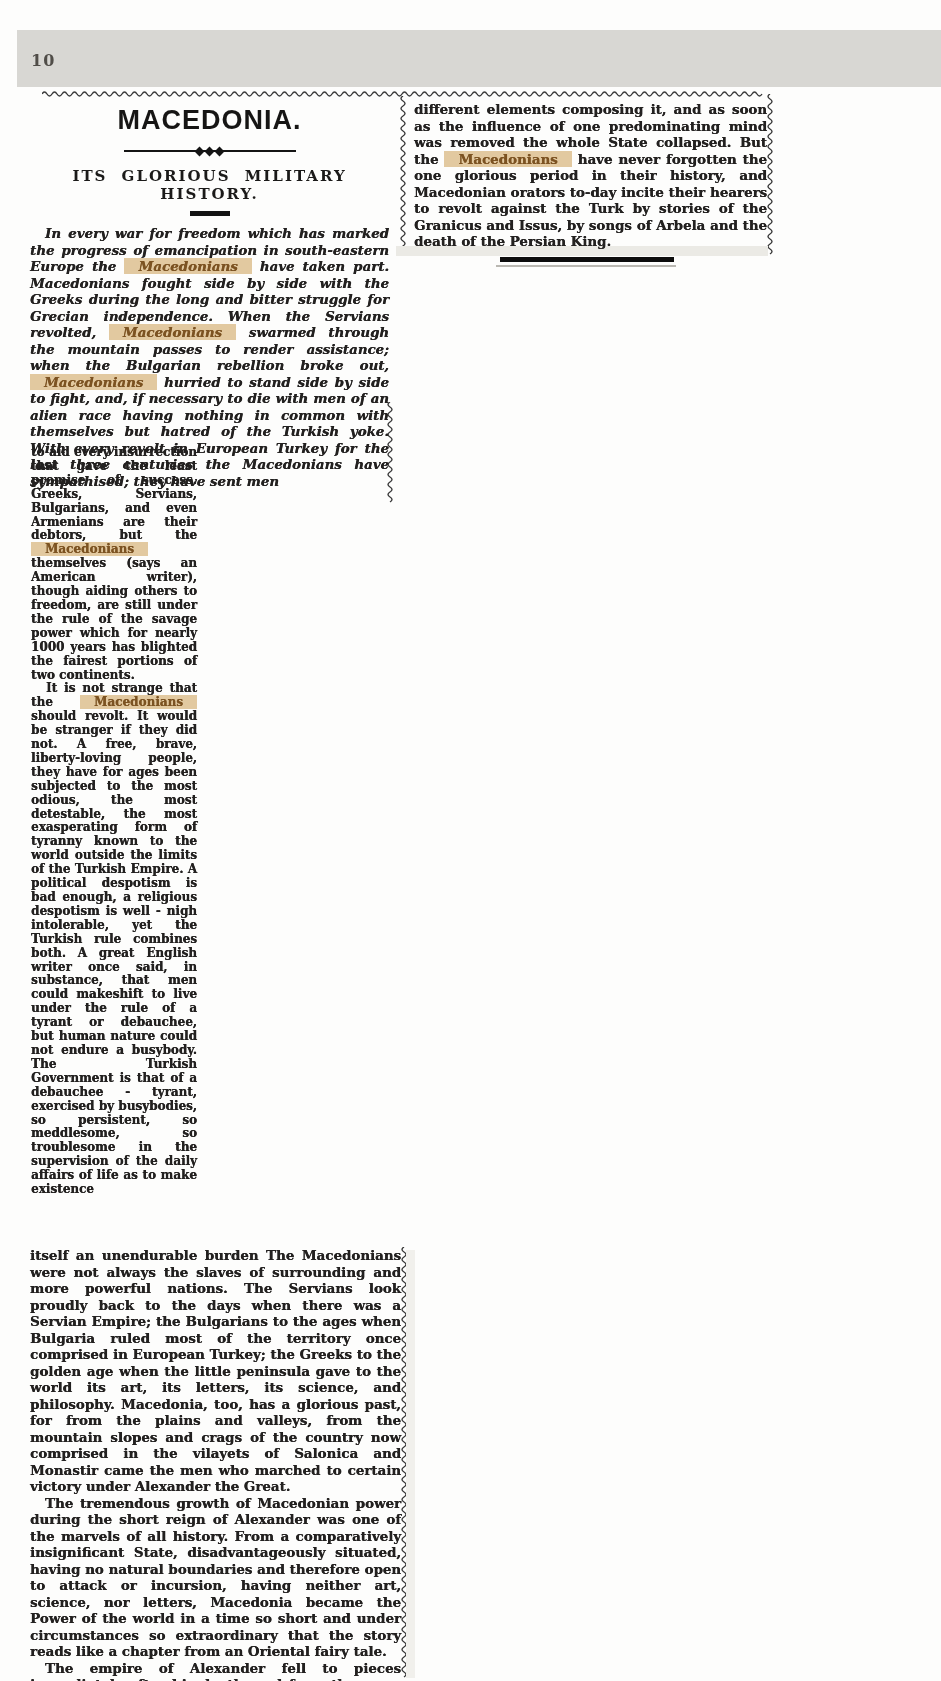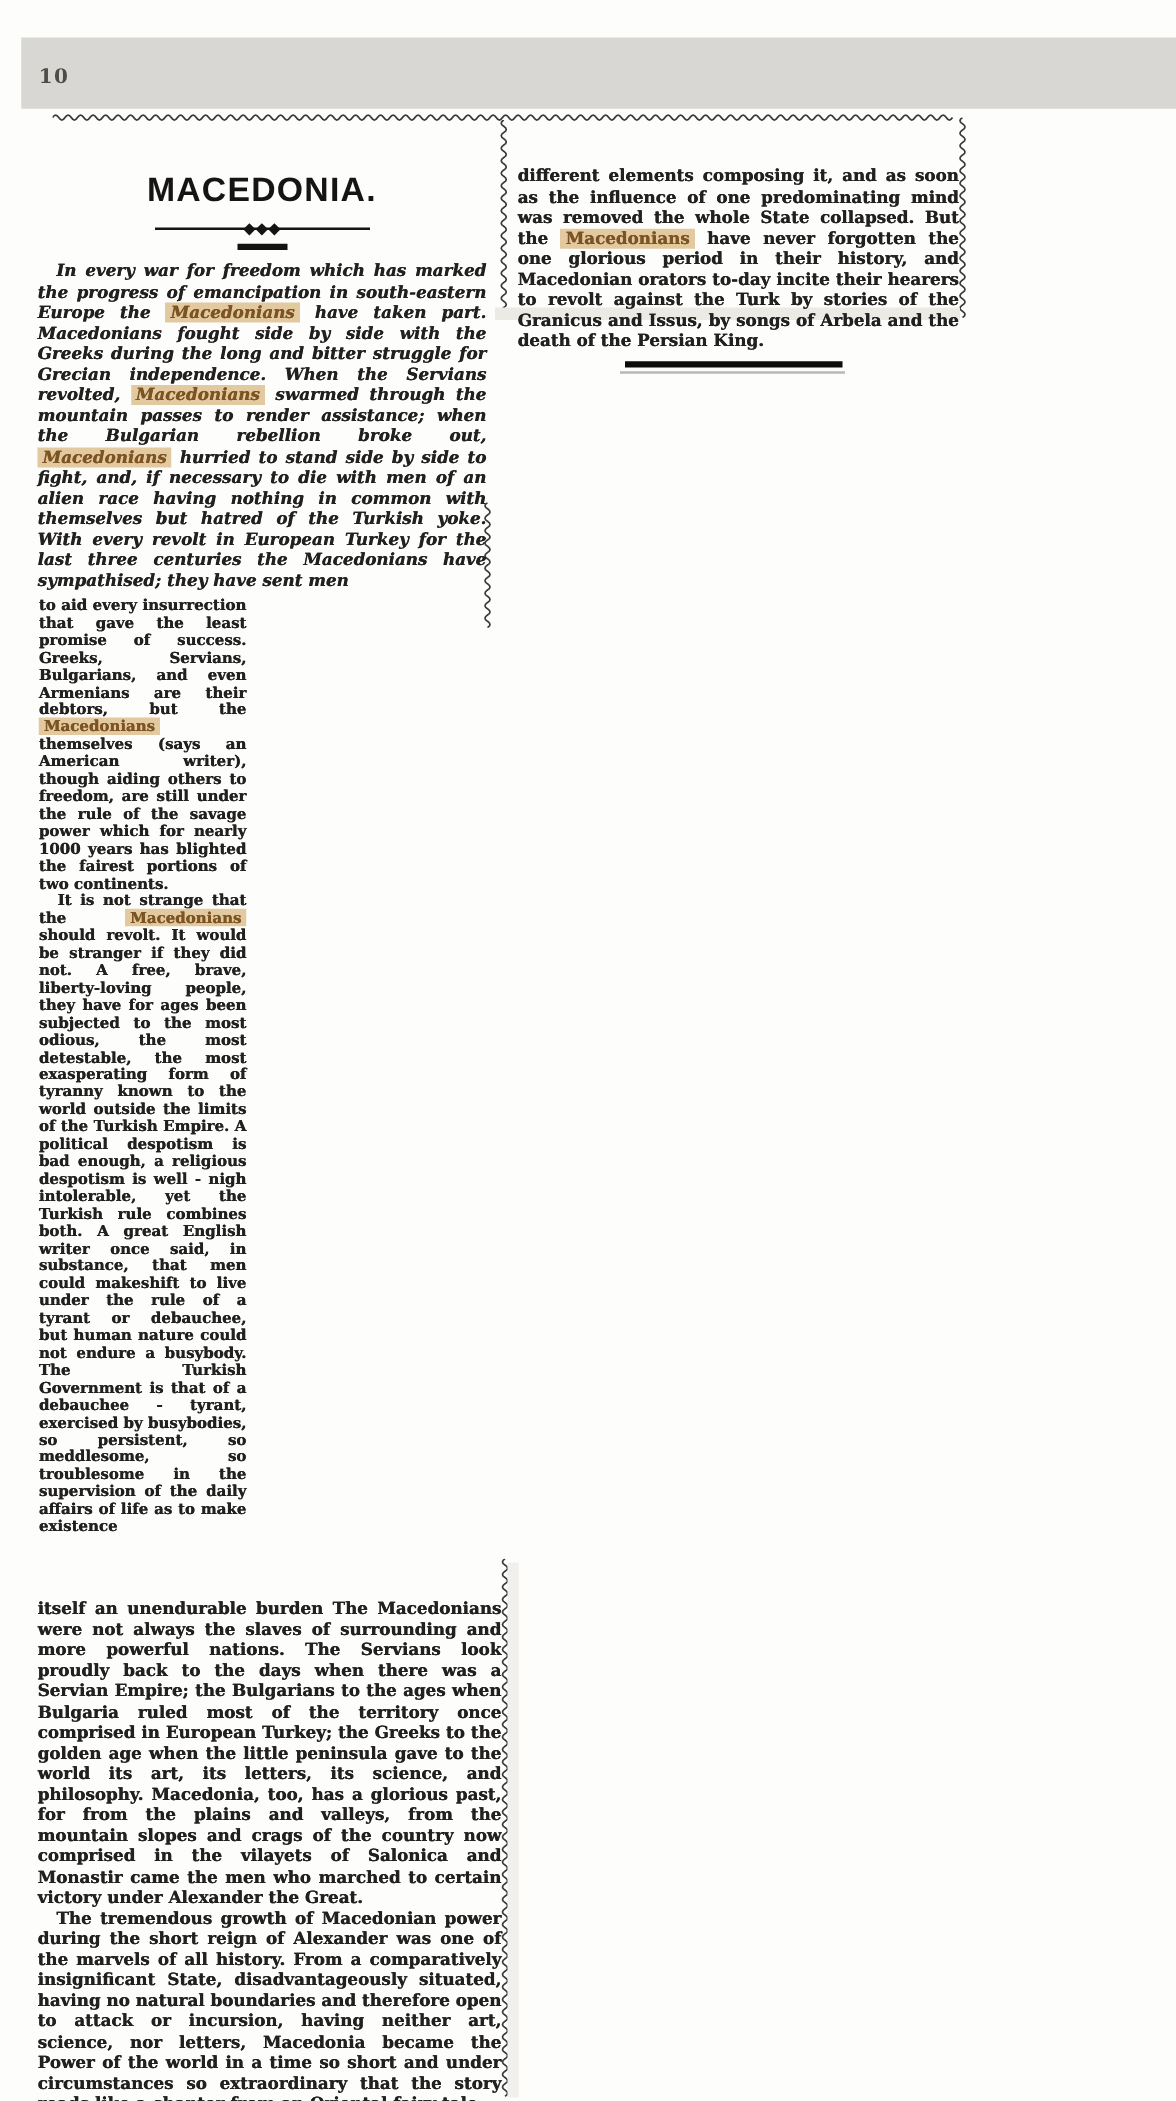--- a/index.html
+++ b/index.html
@@ -8,26 +8,26 @@
 
   
   .banner{position:absolute;left:17px;top:30px;width:907px;height:57px;
           background:var(--banner_bg,#d8d7d3);padding-left:44px;}
   .pagenum{position:absolute;left:14px;top:21px;font-weight:bold;font-size:16px;
            color:var(--banner_ink,#504d48);letter-spacing:1px;}
   .masthead{position:absolute;left:0;right:0;top:15px;text-align:center;font-weight:bold;
             font-size:21px;color:var(--banner_ink,#504d48);letter-spacing:2px;word-spacing:13px;}
 
   
-  .clip{position:absolute;color:var(--ink,#232120);font-weight:bold;margin-top:32px;}
+  .clip{position:absolute;color:var(--ink,#232120);font-weight:bold;}
   .body{margin:0;text-align:justify;font-size:13.4px;line-height:16.5px;
         text-shadow:0.3px 0 0 currentColor;}
   .narrow .body{font-size:12px;line-height:13.9px;}
   .indent{text-indent:15px;}
-  .hl{background:var(--highlight_bg,#e2c9a0);color:var(--highlight_fg,#7c5322);padding:0 4px;}
+  .hl{background:var(--highlight_bg,#e2c9a0);color:var(--highlight_fg,#7c5322);padding:0 14px;}
 
   .clip-intro{left:30px;top:101px;width:359px;}
   .clip-narrow{left:31px;top:446px;width:166px;}
   .clip-lower{left:30px;top:1247px;width:371px;}
   .clip-right{left:414px;top:101px;width:353px;}
 
   h1.headline{margin:4px 0 0;text-align:center;font-family:"Liberation Sans",sans-serif;
               font-size:27px;letter-spacing:1px;color:#161514;}
   .divider{position:relative;width:172px;height:8px;margin:11px auto 0;}
   .divider .line{position:absolute;left:0;right:0;top:3px;height:2px;background:#141414;}
@@ -76,20 +76,21 @@
   <div class="graystrip2"></div>
 
   <section class="clip clip-intro">
     <h1 class="headline">MACEDONIA.</h1>
     <div class="divider">
       <span class="line"></span>
       <span class="dmd d1"></span>
       <span class="dmd d2"></span>
       <span class="dmd d3"></span>
     </div>
+    <h2 class="subheadline">ITS GLORIOUS MILITARY HISTORY.</h2>
     <div class="subrule"></div>
     <p class="body indent"><span>In every war for freedom which has marked the progress of emancipation in south-eastern Europe the </span><span class="hl">Macedonians</span><span> have taken part. Macedonians fought side by side with the Greeks during the long and bitter struggle for Grecian independence. When the Servians revolted, </span><span class="hl">Macedonians</span><span> swarmed through the mountain passes to render assistance; when the Bulgarian rebellion broke out, </span><span class="hl">Macedonians</span><span> hurried to stand side by side to fight, and, if necessary to die with men of an alien race having nothing in common with themselves but hatred of the Turkish yoke. With every revolt in European Turkey for the last three centuries the Macedonians have sympathised; they have sent men</span></p>
   </section>
 
   <section class="clip clip-right">
     <p class="body"><span>different elements composing it, and as soon as the influence of one predominating mind was removed the whole State collapsed. But the </span><span class="hl">Macedonians</span><span> have never forgotten the one glorious period in their history, and Macedonian orators to-day incite their hearers to revolt against the Turk by stories of the Granicus and Issus, by songs of Arbela and the death of the Persian King.</span></p>
     <div class="endrule">
       <span class="bar"></span>
       <span class="thin"></span>
     </div>

